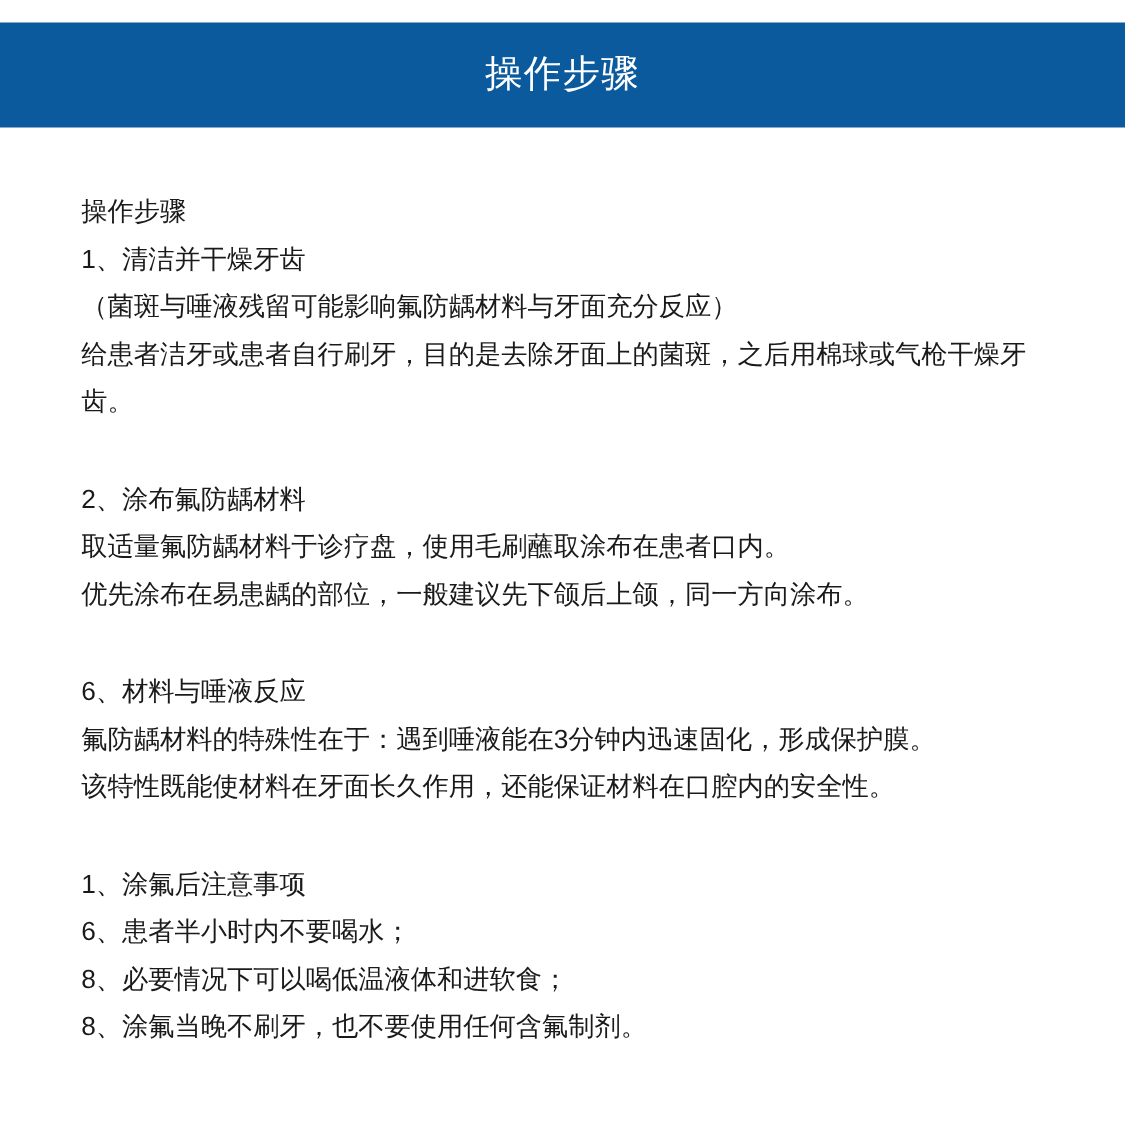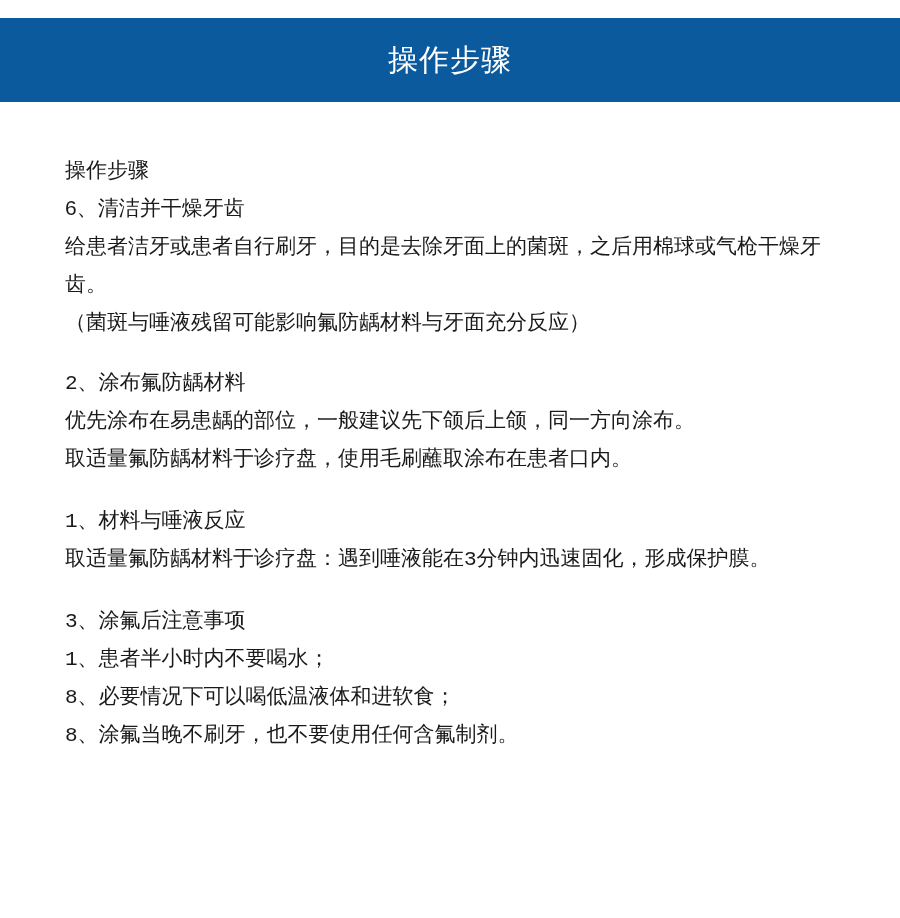--- a/index.html
+++ b/index.html
@@ -32,50 +32,51 @@
   .content {
     padding: 49px 40px 0 65px;
     font-size: 21px;
     line-height: 38px;
   }
   .content p {
     margin: 0;
     padding: 0;
   }
   .section { margin: 0; }
-  .section + .section { margin-top: 24px; font-family: Liberation Mono, monospace; }
+  .section + .section { margin-top: 40px; }
 </style>
 </head>
 <body>
 
 <div class="header-bar" style="background:#0a5a9d">
   <div class="header-title">操作步骤</div>
 </div>
 
 <div class="content">
 
   <p>操作步骤</p>
 
   <div class="section">
-    <p>6、清洁并干燥牙齿</p>
+    <p>1、清洁并干燥牙齿</p>
+    <p>（菌斑与唾液残留可能影响氟防龋材料与牙面充分反应）</p>
     <p>给患者洁牙或患者自行刷牙，目的是去除牙面上的菌斑，之后用棉球或气枪干燥牙齿。</p>
-    <p>（菌斑与唾液残留可能影响氟防龋材料与牙面充分反应）</p>
   </div>
 
   <div class="section">
     <p>2、涂布氟防龋材料</p>
+    <p>取适量氟防龋材料于诊疗盘，使用毛刷蘸取涂布在患者口内。</p>
     <p>优先涂布在易患龋的部位，一般建议先下颌后上颌，同一方向涂布。</p>
-    <p>取适量氟防龋材料于诊疗盘，使用毛刷蘸取涂布在患者口内。</p>
   </div>
 
   <div class="section">
-    <p>1、材料与唾液反应</p>
-    <p>取适量氟防龋材料于诊疗盘：遇到唾液能在3分钟内迅速固化，形成保护膜。</p>
+    <p>6、材料与唾液反应</p>
+    <p>氟防龋材料的特殊性在于：遇到唾液能在3分钟内迅速固化，形成保护膜。</p>
+    <p>该特性既能使材料在牙面长久作用，还能保证材料在口腔内的安全性。</p>
   </div>
 
   <div class="section">
-    <p>3、涂氟后注意事项</p>
-    <p>1、患者半小时内不要喝水；</p>
+    <p>1、涂氟后注意事项</p>
+    <p>6、患者半小时内不要喝水；</p>
     <p>8、必要情况下可以喝低温液体和进软食；</p>
     <p>8、涂氟当晚不刷牙，也不要使用任何含氟制剂。</p>
   </div>
 
 </div>
 
 </body></html>

